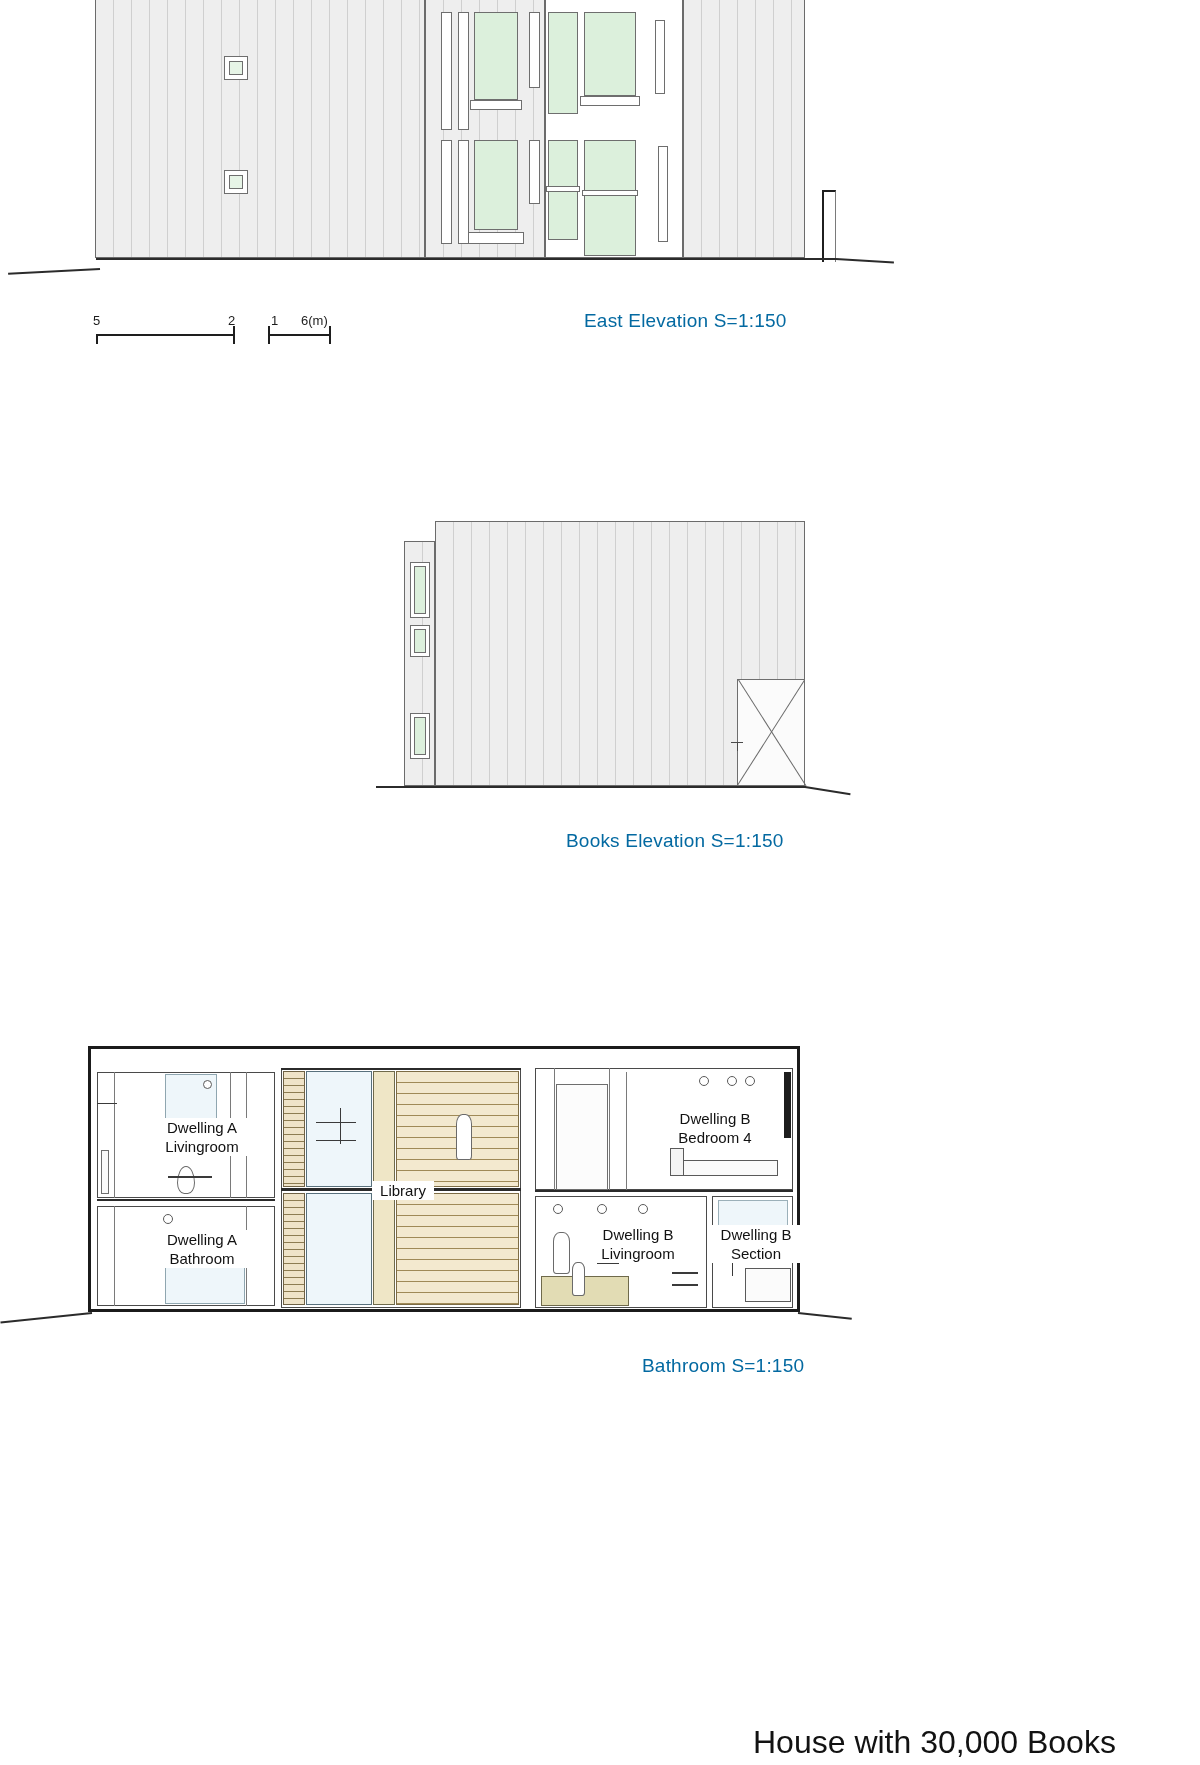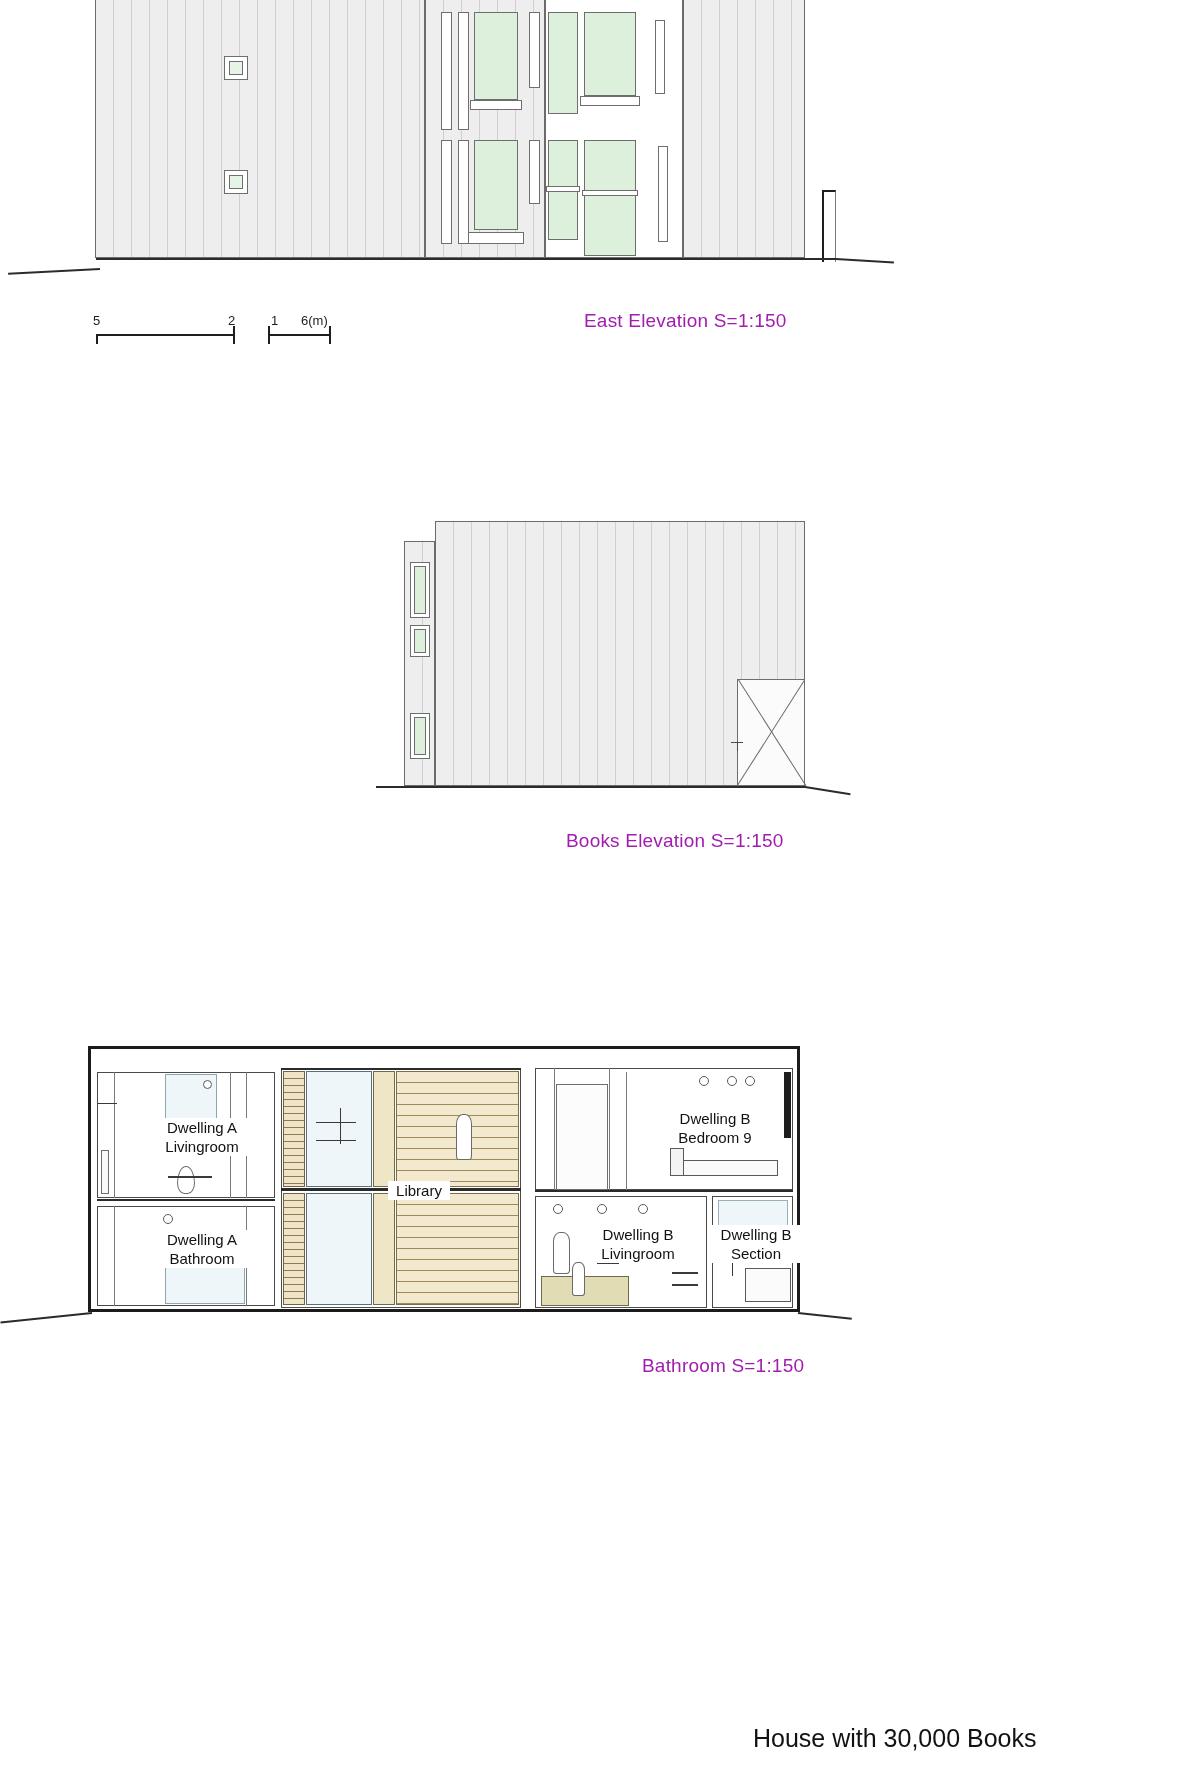--- a/index.html
+++ b/index.html
@@ -39,27 +39,27 @@
         #cfcfcf 17px, #cfcfcf 18px);
     border: 1px solid #6b6b6b;
     box-sizing: border-box;
   }
 
   
   .caption {
     position: absolute;
     font-size: 19px;
     letter-spacing: .2px;
-    color: #a21caf;
+    color: #0369a1;
     white-space: nowrap;
     text-align: center;
   }
   .title {
     position: absolute;
-    font-size: 25px;
+    font-size: 32px;
     color: #121212;
     white-space: nowrap;
   }
   .label {
     position: absolute;
     font-size: 15px;
     color: #111111;
     white-space: nowrap;
     line-height: 19px;
     text-align: center;
@@ -264,27 +264,27 @@
     <div class="label" style="left:152px; top:1118px; width:100px; background:#ffffff;">
       <span>Dwelling A</span><br>
       <span>Livingroom</span>
     </div>
 
     <div class="label" style="left:152px; top:1230px; width:100px; background:#ffffff;">
       <span>Dwelling A</span><br>
       <span>Bathroom</span>
     </div>
 
-    <div class="label" style="left:388px; top:1181px; width:62px; background:#ffffff;">
+    <div class="label" style="left:372px; top:1181px; width:62px; background:#ffffff;">
       <span>Library</span>
     </div>
 
     <div class="label" style="left:665px; top:1109px; width:100px; background:#ffffff;">
       <span>Dwelling B</span><br>
-      <span>Bedroom 9</span>
+      <span>Bedroom 4</span>
     </div>
 
     <div class="label" style="left:586px; top:1225px; width:104px; background:#ffffff;">
       <span>Dwelling B</span><br>
       <span>Livingroom</span>
     </div>
 
     <div class="label" style="left:712px; top:1225px; width:88px; background:#ffffff;">
       <span>Dwelling B</span><br>
       <span>Section</span>

